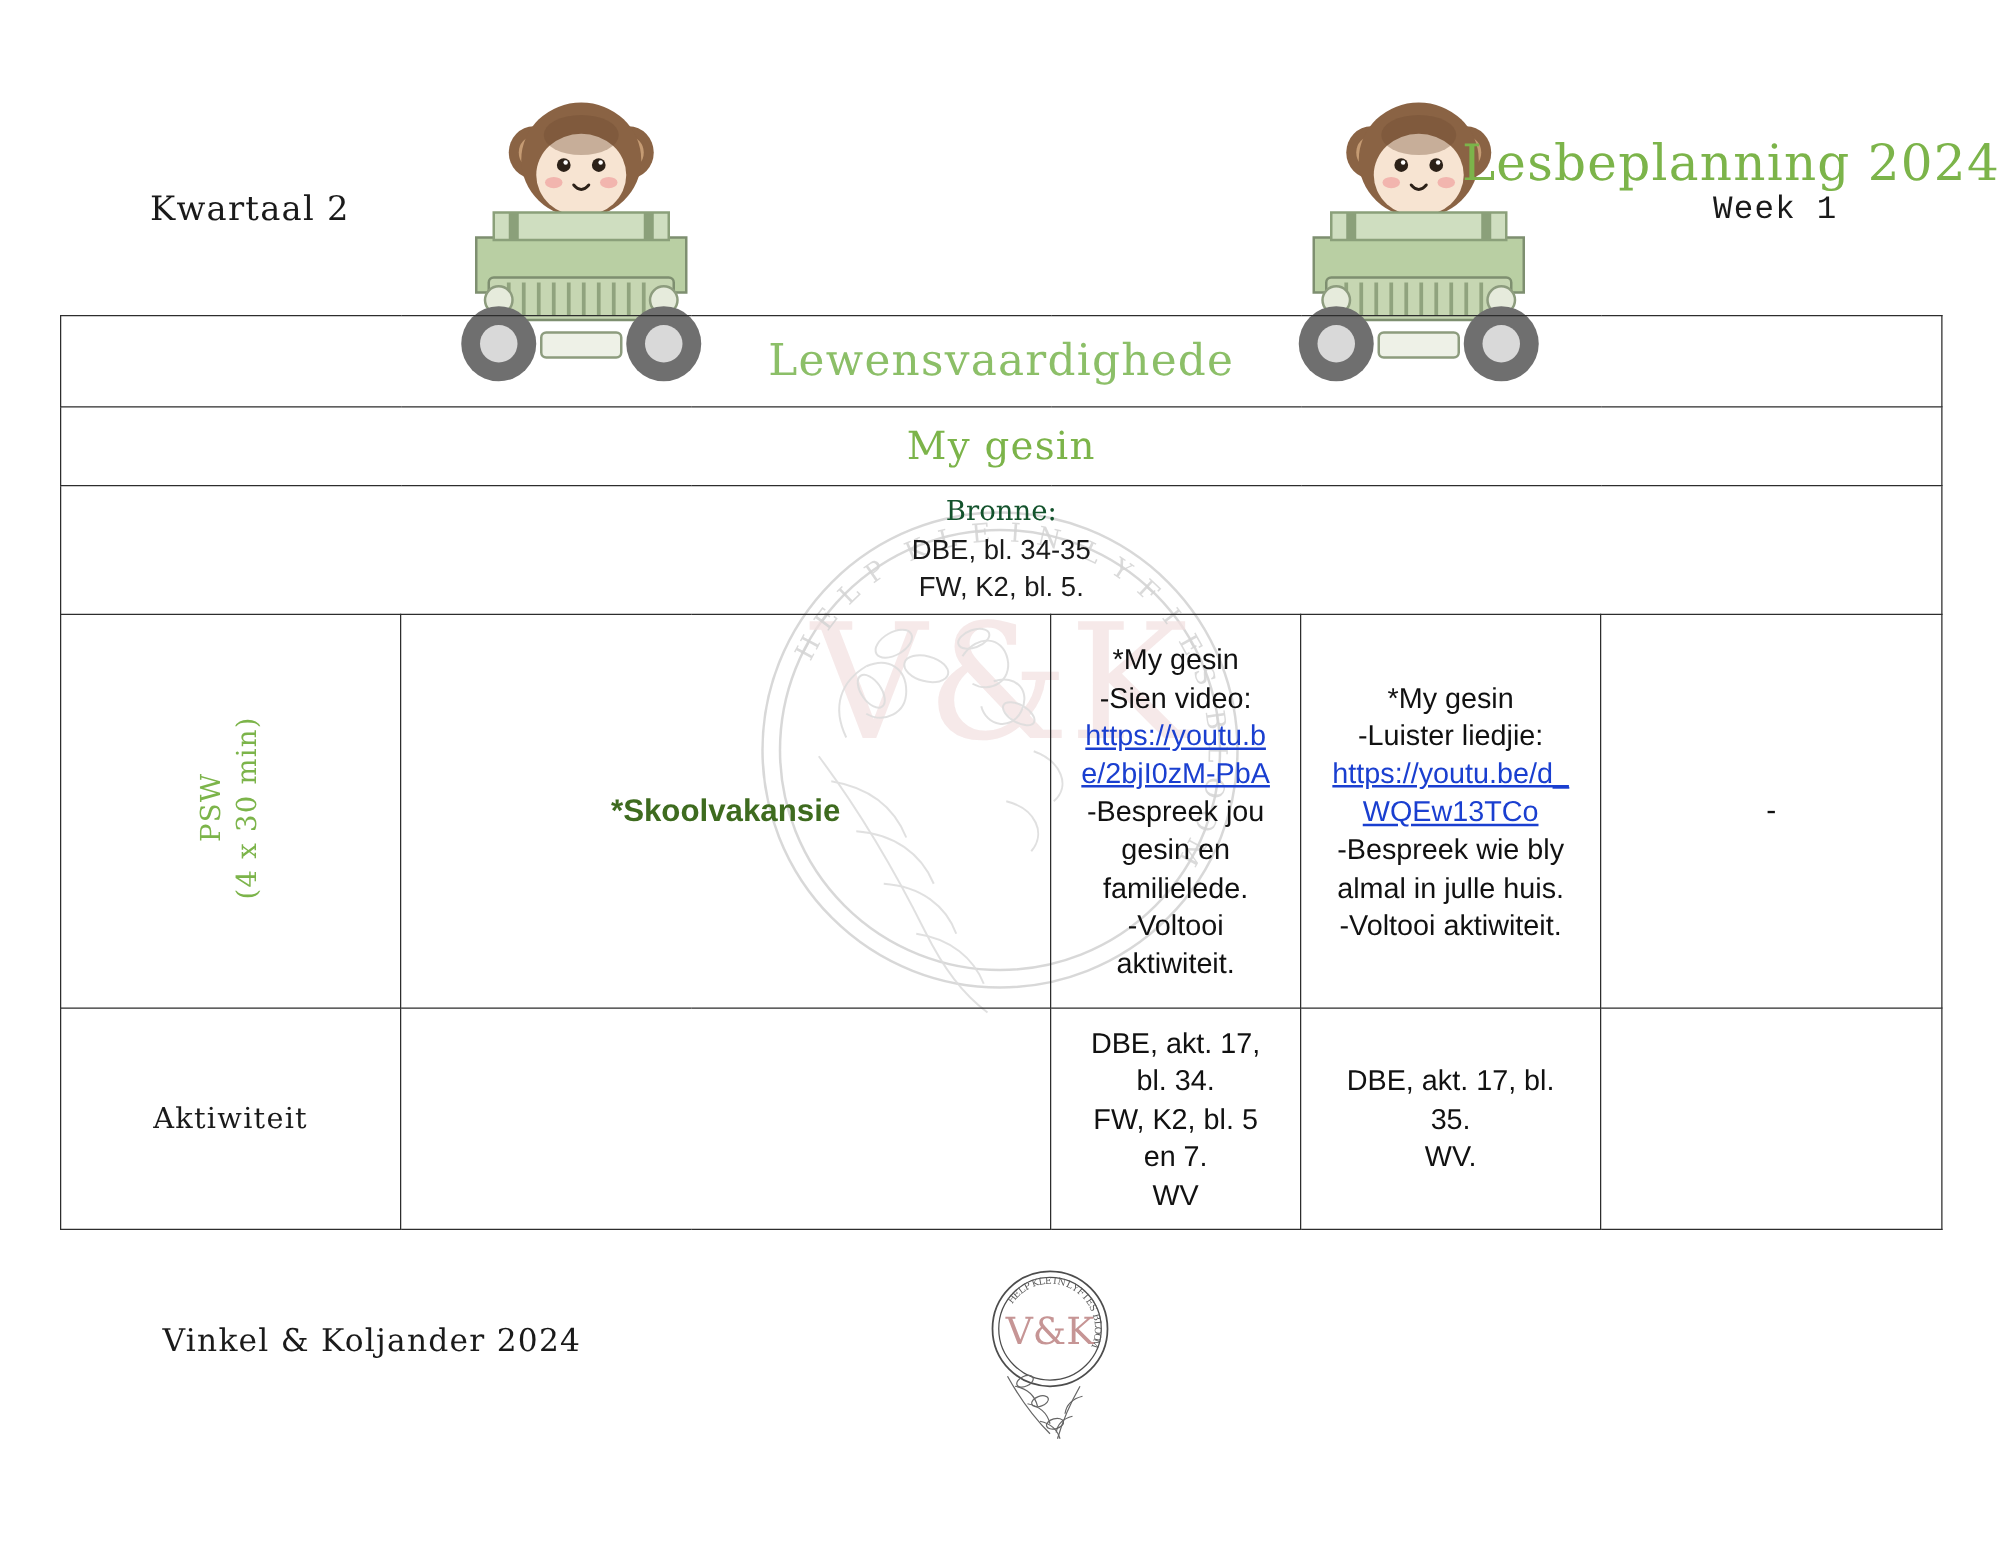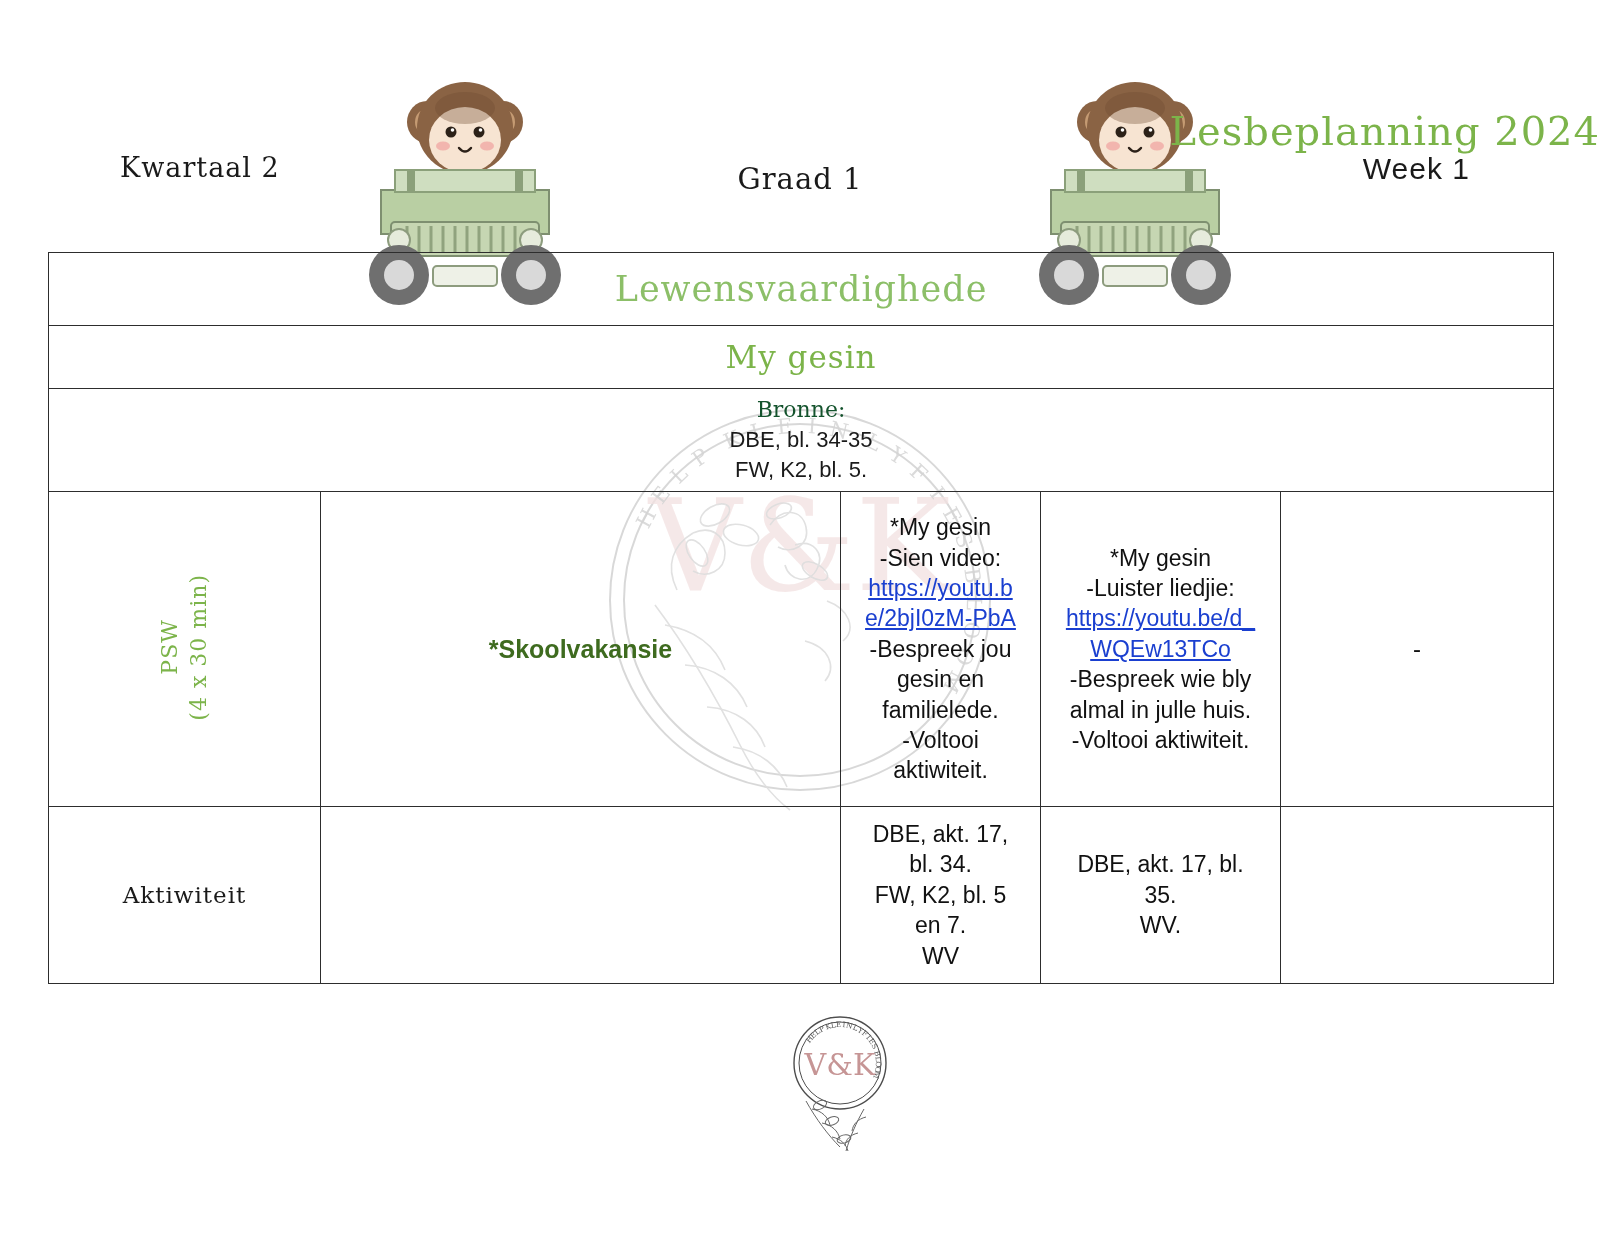--- a/index.html
+++ b/index.html
@@ -35,22 +35,22 @@
     top: 62px;
     font-family: "DejaVu Serif", serif;
     font-size: 27px;
     color: #1a1a1a;
     letter-spacing: 1px;
   }
   .hdr-right {
     position: absolute;
     right: 130px;
     top: 62px;
-    font-family: Liberation Sans, sans-serif;
-    font-size: 30px;
+    font-family: Liberation Mono, monospace;
+    font-size: 26px;
     color: #1a1a1a;
     letter-spacing: 1px;
   }
   .hdr-title {
     position: absolute;
     left: 0;
     top: 18px;
     width: 1600px;
     text-align: right;
     font-family: "DejaVu Serif", serif;
@@ -344,21 +344,20 @@
       <circle cx="44" cy="205" r="30" fill="#6f6f6f"></circle>
       <circle cx="44" cy="205" r="15" fill="#d9d9d9"></circle>
       <circle cx="176" cy="205" r="30" fill="#6f6f6f"></circle>
       <circle cx="176" cy="205" r="15" fill="#d9d9d9"></circle>
     </g>
   </svg>
 
   <div class="header">
     <div class="hdr-left">Kwartaal 2</div>
     <div class="hdr-title">Lesbeplanning 2024</div>
-    <div class="hdr-sub">Graad 1</div>
     <div class="hdr-right">Week 1</div>
   </div>
 
   <table class="tbl">
     <colgroup>
       <col style="width:272px">
       <col style="width:232px">
       <col style="width:288px">
       <col style="width:200px">
       <col style="width:240px">
@@ -429,20 +428,21 @@
           <div class="cellbody">
             <div>DBE, akt. 17, bl. 35.</div>
             <div>WV.</div>
           </div>
         </td>
         <td></td>
       </tr>
     </tbody>
   </table>
 
+  <div class="footer">Vinkel &amp; Koljander 2024</div>
 
   <svg class="wm-small" viewBox="0 0 160 160">
     <circle cx="80" cy="58" r="46" fill="none" stroke="#3a3a3a" stroke-width="1.4"></circle>
     <circle cx="80" cy="58" r="41" fill="none" stroke="#3a3a3a" stroke-width="1"></circle>
     <text x="80" y="70" text-anchor="middle" font-family="DejaVu Serif, serif" font-size="30" fill="#c08a8a">V&amp;K</text>
     <g fill="#4a4a4a" font-family="DejaVu Serif, serif" font-size="7.5">
       <text transform="rotate(-52 80 58)" x="80" y="22" text-anchor="middle">H</text>
       <text transform="rotate(-44 80 58)" x="80" y="22" text-anchor="middle">E</text>
       <text transform="rotate(-36 80 58)" x="80" y="22" text-anchor="middle">L</text>
       <text transform="rotate(-28 80 58)" x="80" y="22" text-anchor="middle">P</text>

